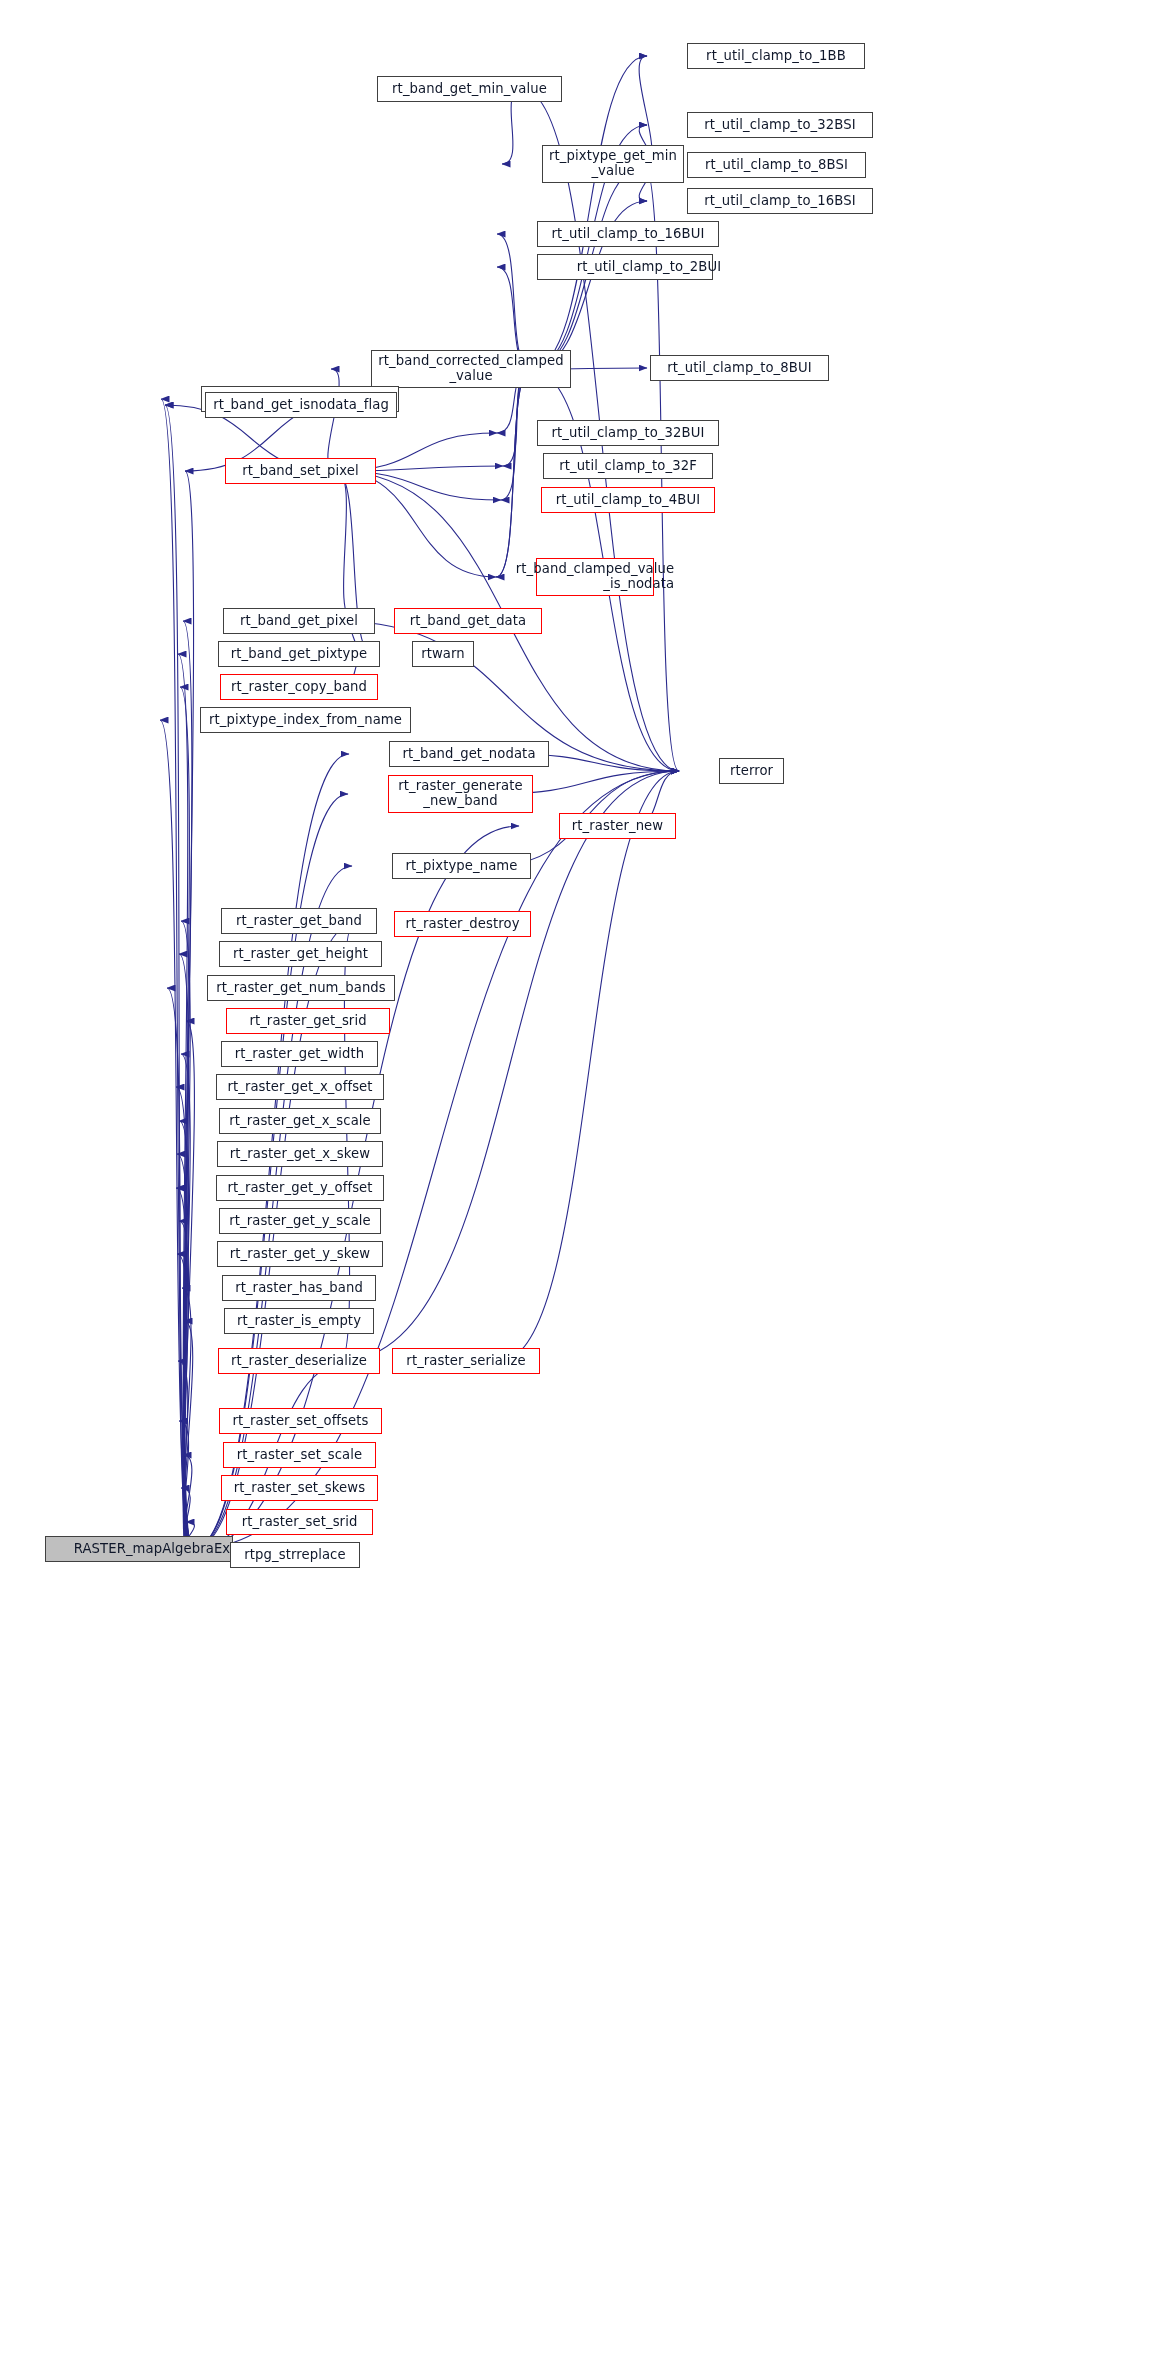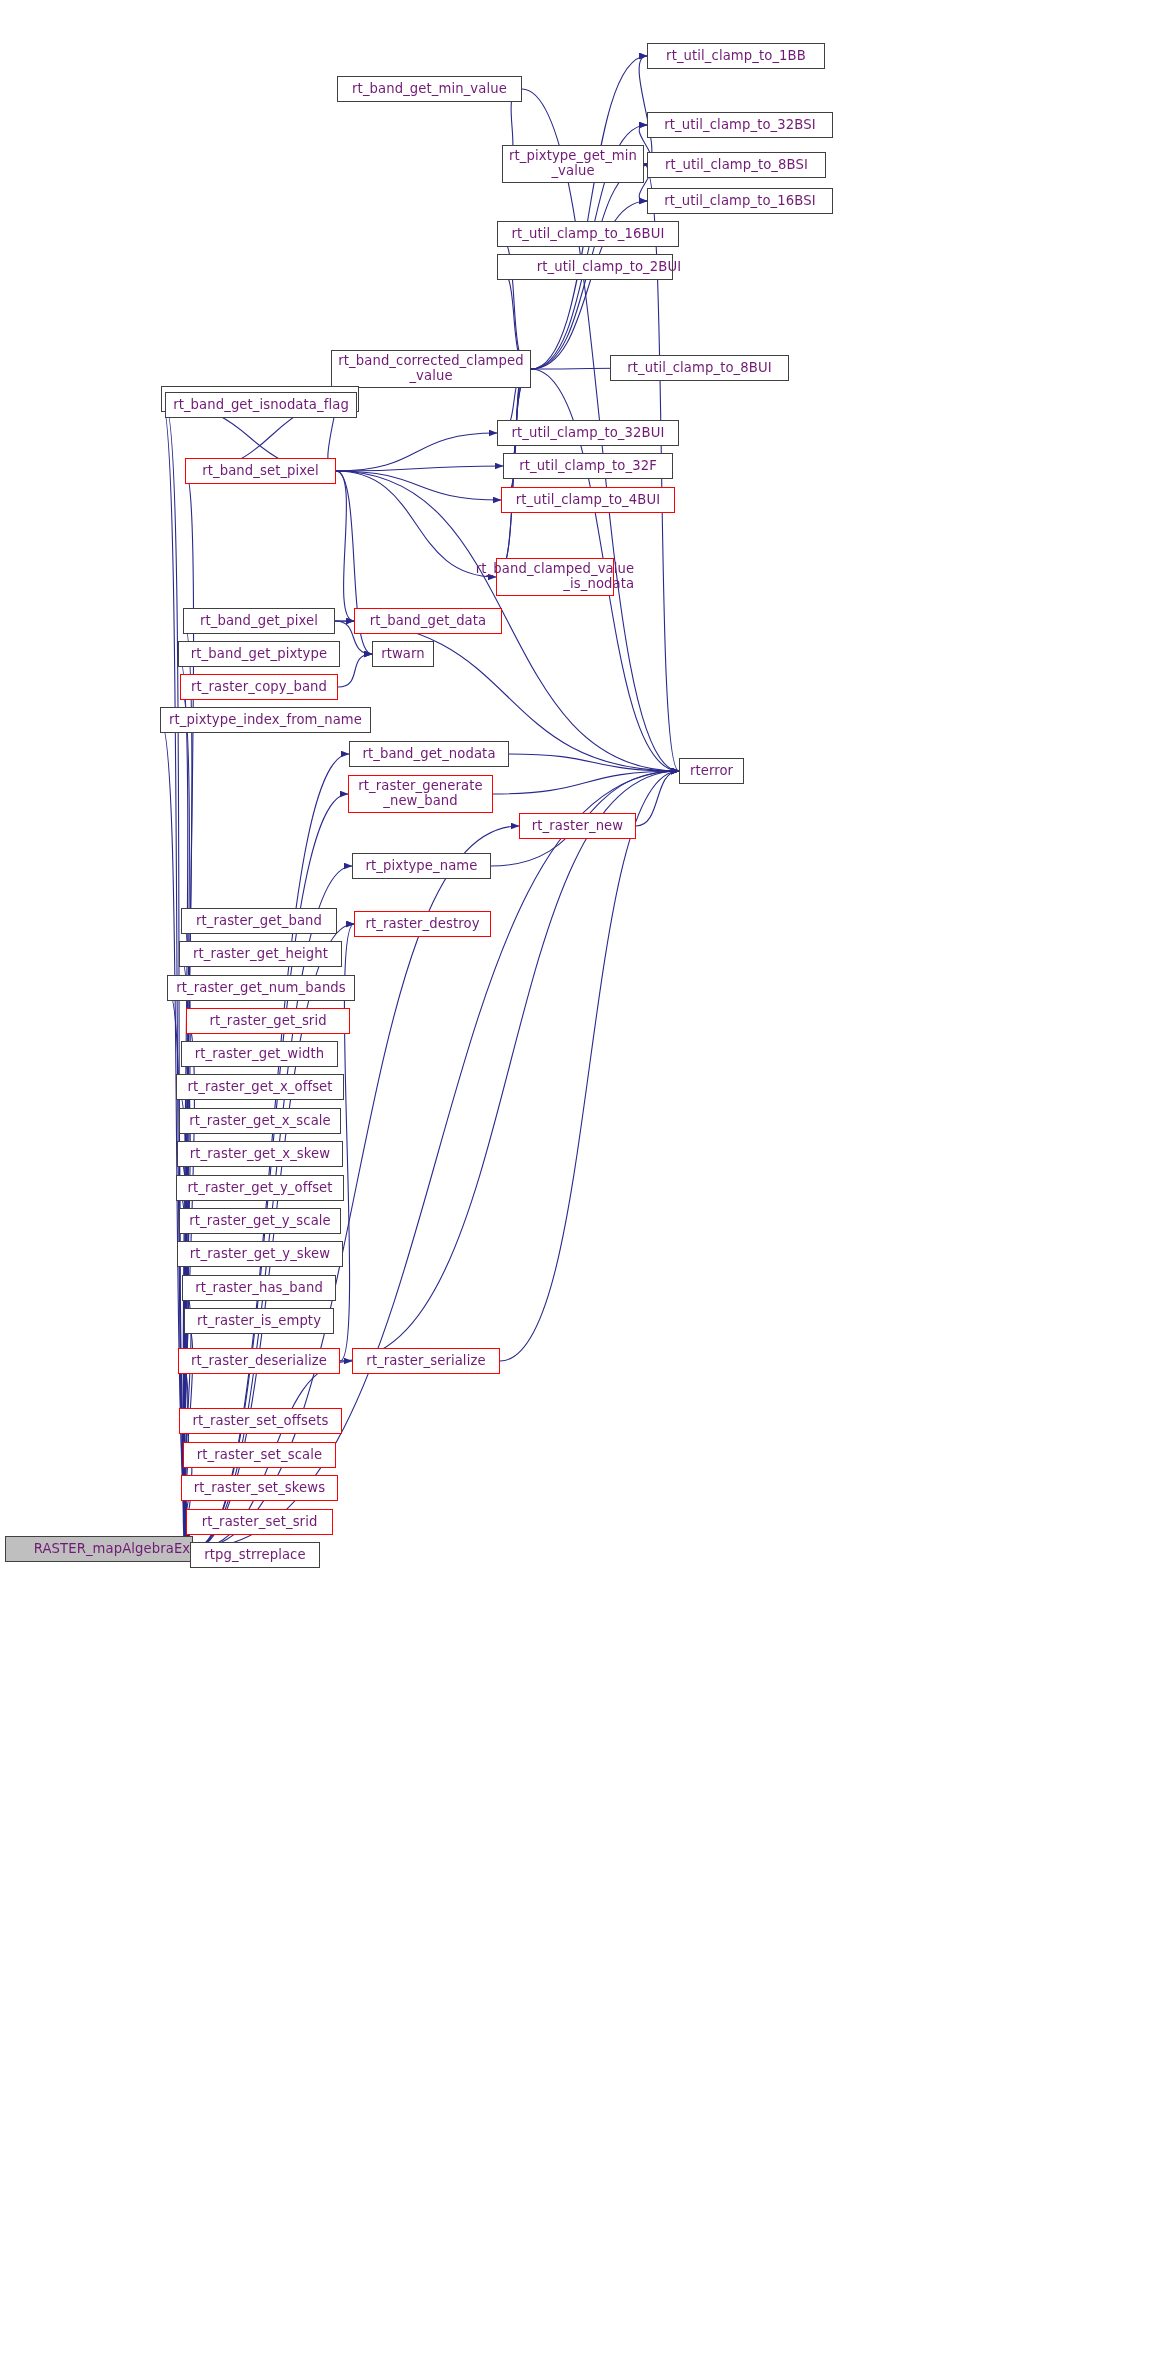--- a/index.html
+++ b/index.html
@@ -25,26 +25,27 @@
   }
   .node {
     position: absolute;
     box-sizing: border-box;
     display: flex;
     align-items: center;
     justify-content: center;
     text-align: center;
     background: #ffffff;
     border: 1px solid #404040;
-    color: #701a75;
+    color: #0f172a;
     font-size: 13.2px;
     line-height: 1.12;
     white-space: pre;
     letter-spacing: 0.1px;
     z-index: 5;
+    margin-left: 40px;
   }
   .node.red {
     border-color: #ff0000;
   }
   .node.root {
     background: #bfbfbf;
     border-color: #404040;
     padding-left: 40px;
   }
 </style>

